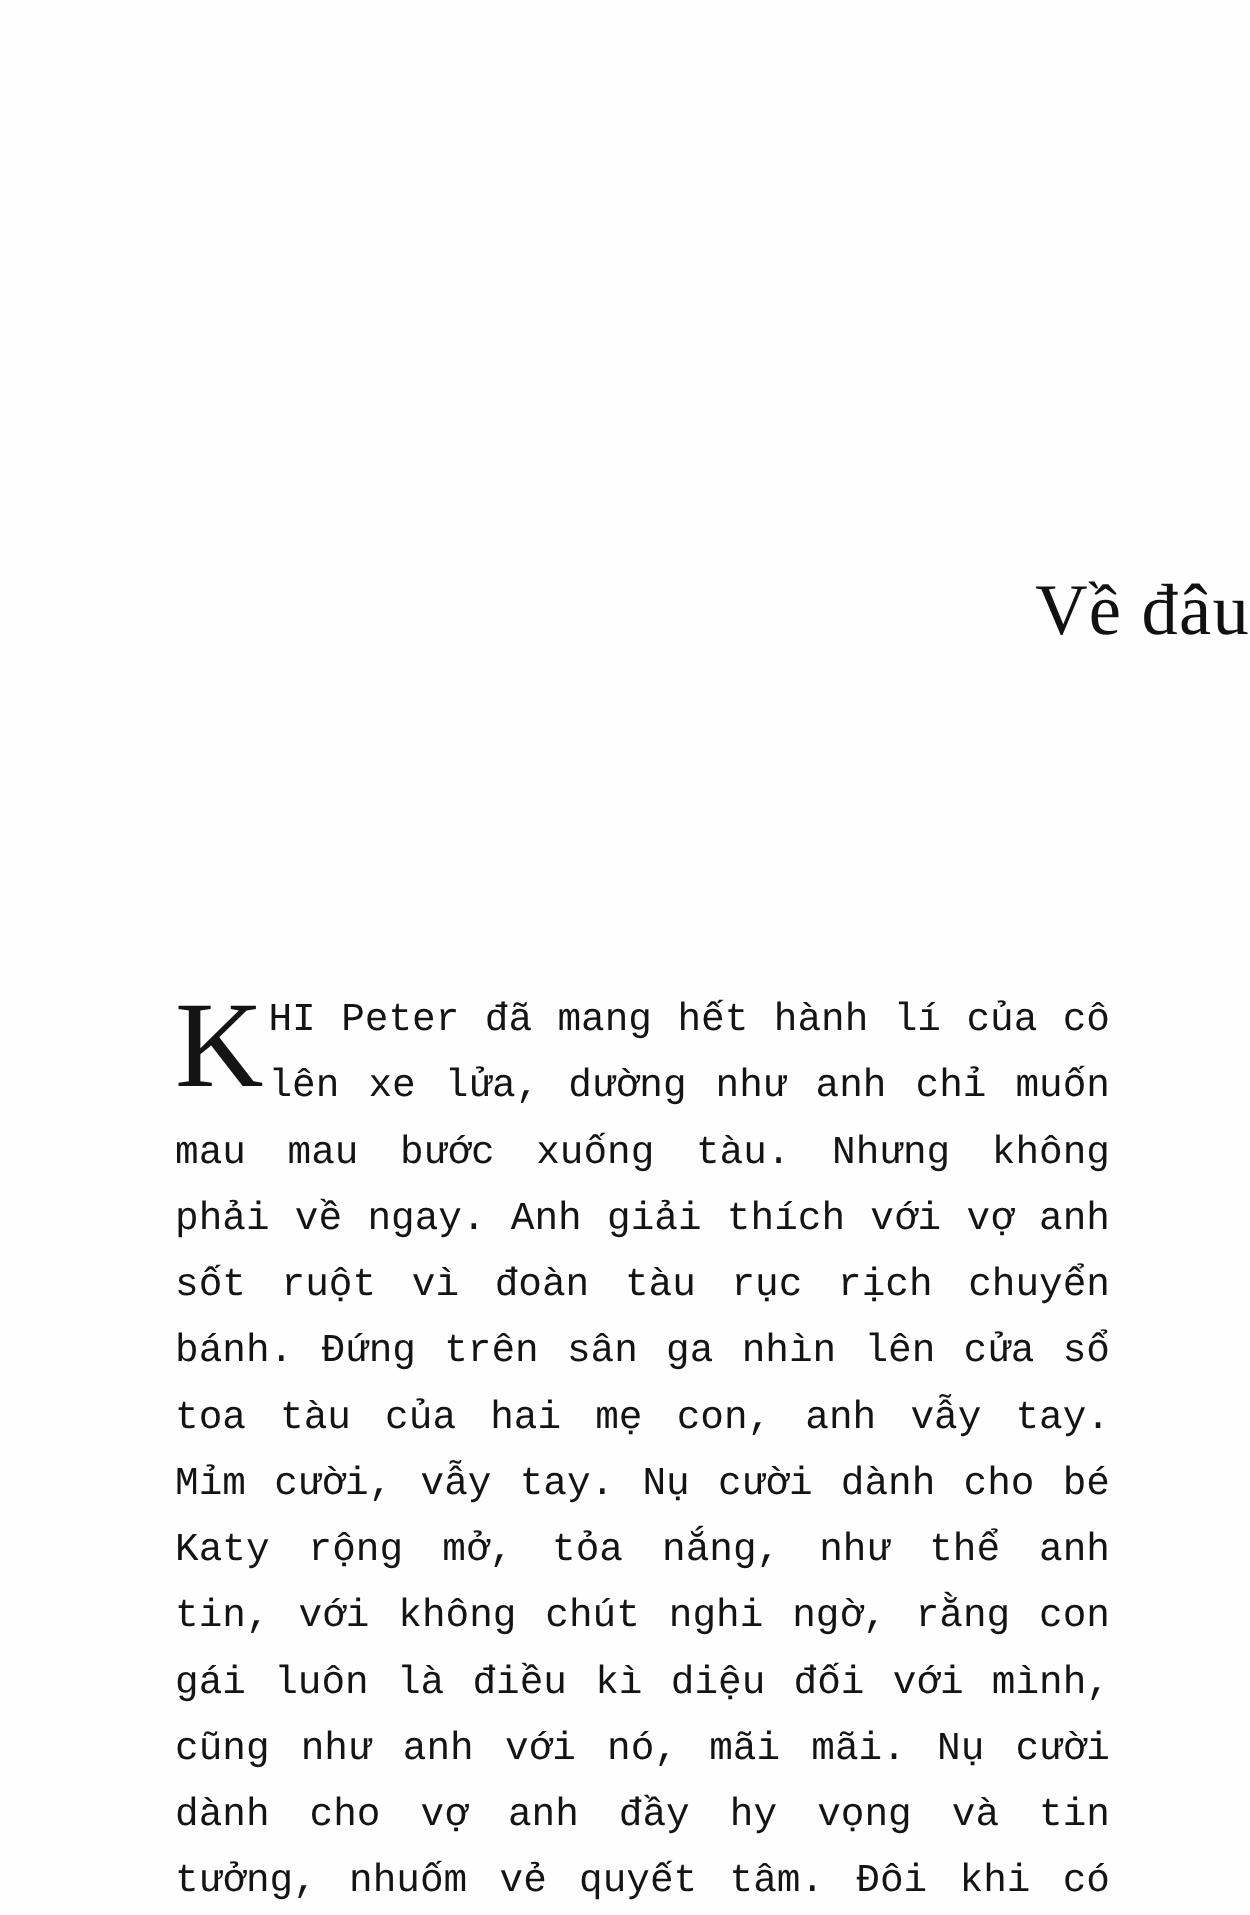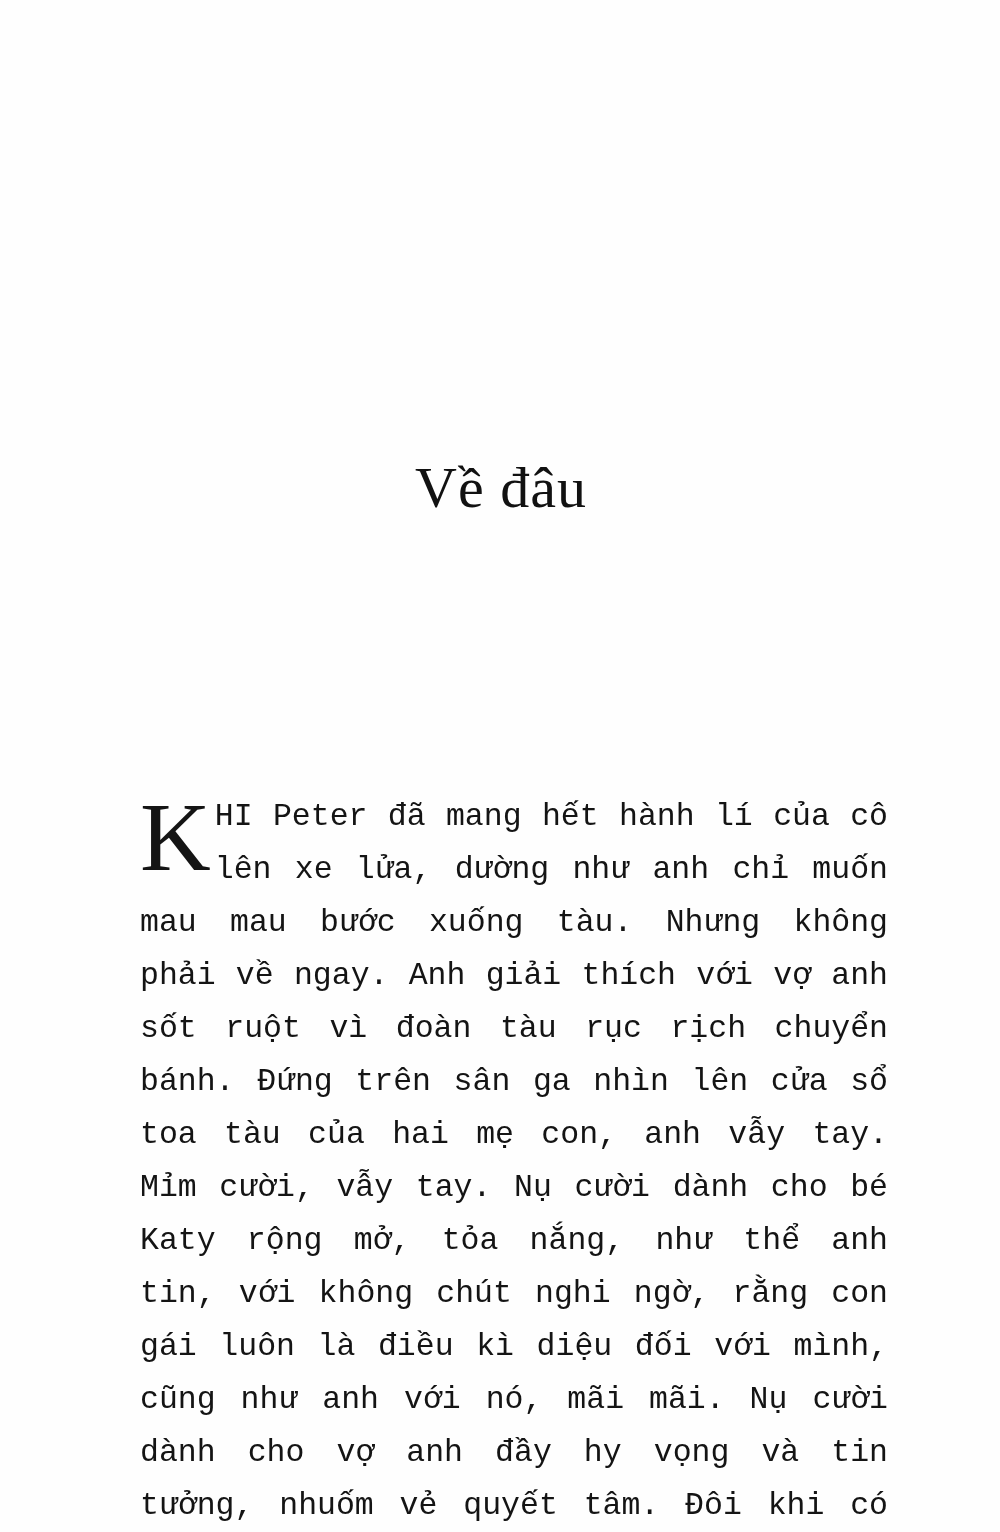--- a/index.html
+++ b/index.html
@@ -20,21 +20,21 @@
     position: absolute;
     inset: 0;
     background: #fefefe;
   }
 
   .chapter-title {
     position: absolute;
     top: 415px;
     left: 0;
     right: 0;
-    text-align: center;
+    text-align: right;
     font-family: "Liberation Serif", serif;
     font-size: 58px;
     font-weight: 400;
     letter-spacing: 1px;
     color: #111111;
     padding-left: 2px;
   }
 
   .body-block {
     position: absolute;

